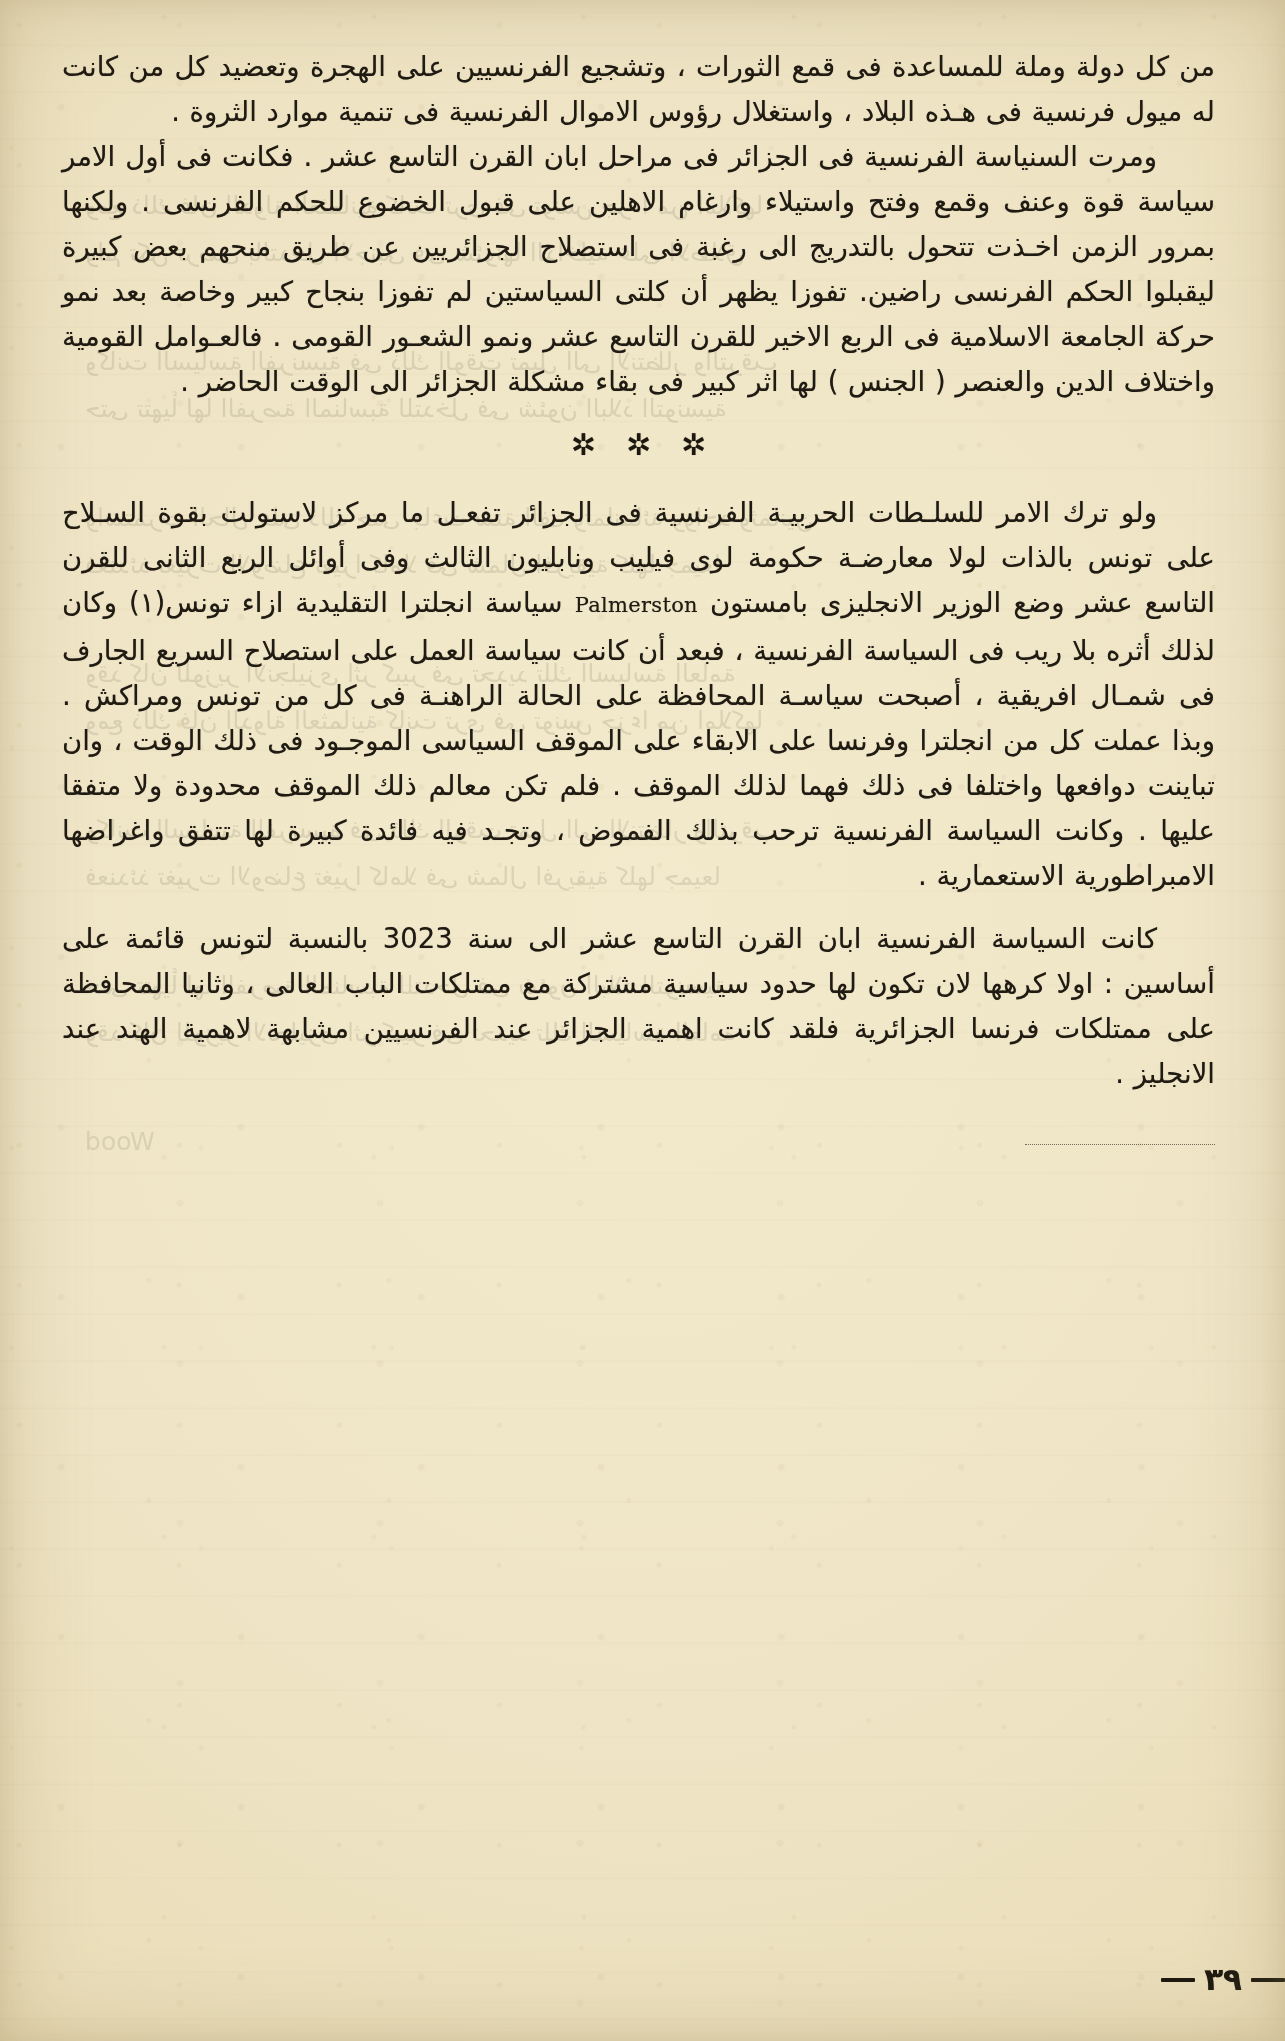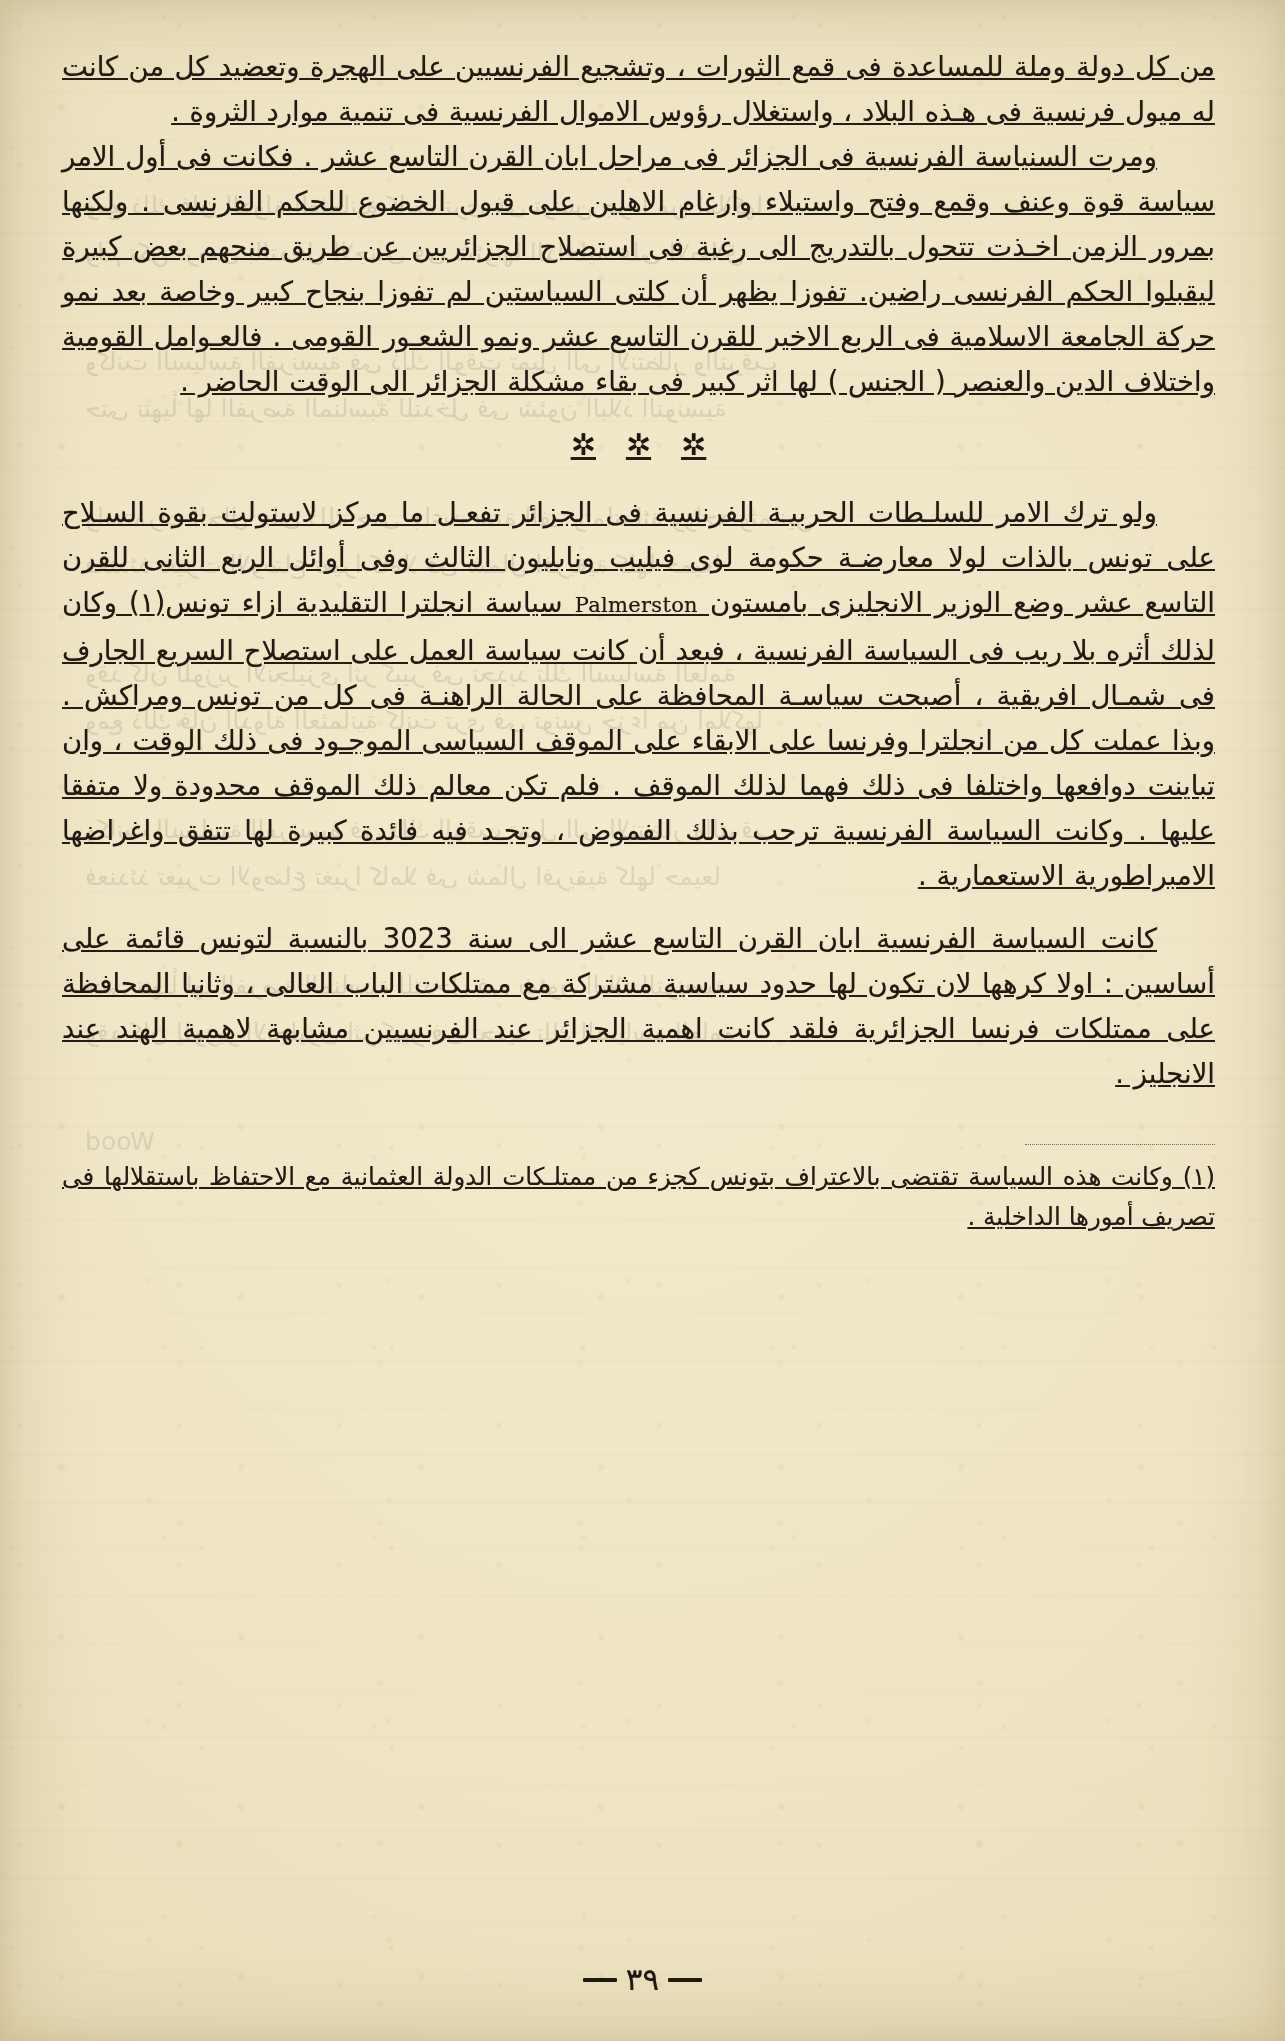--- a/index.html
+++ b/index.html
@@ -63,21 +63,20 @@
     user-select: none;
   }
   #bleed .bspacer { height: 62px; }
 
   
   #content {
     position: absolute;
     inset: 0;
     padding: 44px 70px 0 62px;
     box-sizing: border-box;
-    text-decoration: underline;
   }
   .para {
     direction: rtl;
     text-align: justify;
     text-align-last: justify;
     font-size: 27.5px;
     line-height: 45px;
     letter-spacing: .1px;
     word-spacing: 1px;
     color: #1f1a12;
@@ -133,24 +132,24 @@
     margin: 0;
   }
 
   
   #page-number-wrap {
     position: absolute;
     left: 0;
     right: 0;
     bottom: 46px;
     display: flex;
-    justify-content: center;
     align-items: center;
     gap: 9px;
     direction: rtl;
+    font-weight: bold;
   }
   #page-number-wrap .dash {
     display: block;
     width: 34px;
     height: 4px;
     background: #1c170f;
     border-radius: 1px;
   }
   #page-number-wrap .num {
     font-size: 31px;
@@ -252,24 +251,20 @@
       <span>مع ممتلكات الباب العالى ، وثانيا المحافظة على ممتلكات فرنسا الجزائرية فلقد</span>
       <span>كانت اهمية الجزائر عند الفرنسيين مشابهة لاهمية الهند عند الانجليز .</span>
     </p>
 
     <div class="gap-md"></div>
 
 
     <div class="gap-lg"></div>
 
     <hr id="footnote-rule">
-    <p class="footnote">
-      <span>(١) وكانت هذه السياسة تقتضى بالاعتراف بتونس كجزء من ممتلـكات</span>
-      <span>الدولة العثمانية مع الاحتفاظ باستقلالها فى تصريف أمورها الداخلية .</span>
-    </p>
   </div>
 
   <div id="page-number-wrap">
     <span class="dash"></span>
     <span class="num">٣٩</span>
     <span class="dash"></span>
   </div>
 
   <div id="vignette"></div>
 </div>

